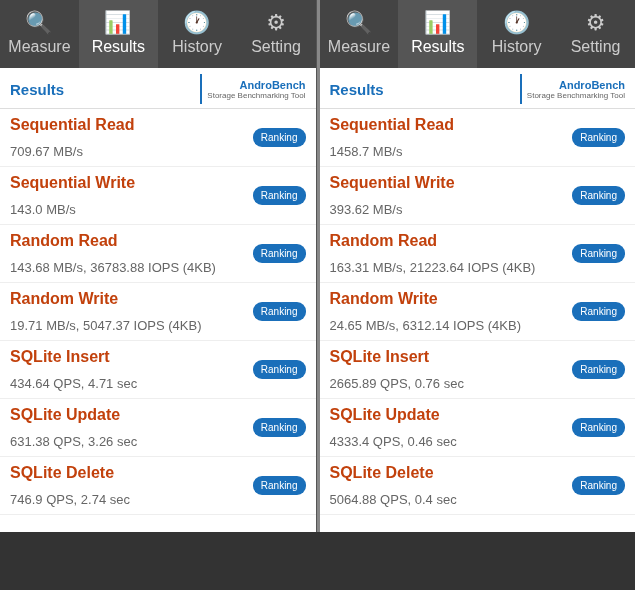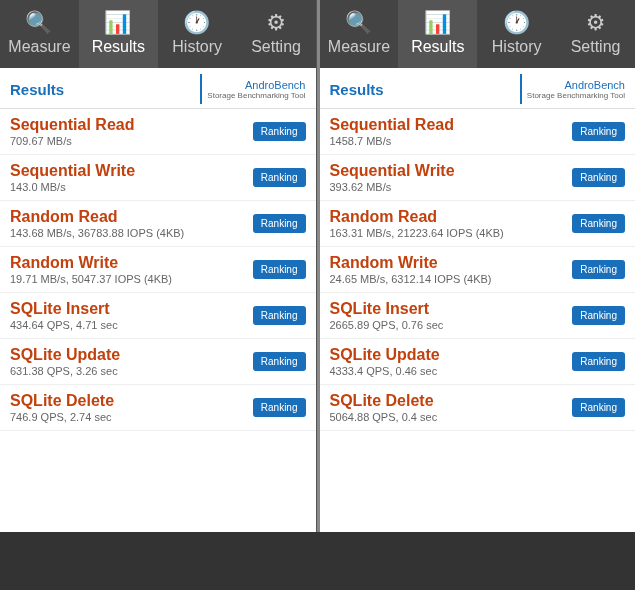--- a/index.html
+++ b/index.html
@@ -78,21 +78,21 @@
       flex-direction: column;
       align-items: flex-end;
     }
     .andro-brand-top {
       font-size: 11px;
       font-weight: bold;
       color: #333;
     }
     .andro-brand-top span {
       color: #1a6fba;
-      font-weight: normal;
+      font-weight: bold;
     }
     .andro-brand-sub {
       font-size: 8px;
       color: #666;
     }
     .andro-bar {
       width: 2px;
       height: 30px;
       background: #1a6fba;
       margin-right: 5px;
@@ -117,30 +117,30 @@
       border-bottom: 1px solid #eee;
     }
 
     .result-info {}
     .result-name {
       font-size: 16px;
       font-weight: bold;
       color: #c2410c;
     }
     .result-sub {
-      font-size: 11px;
+      font-size: 13px;
       color: #666;
-      margin-top: 1px;
+      margin-top: 10px;
     }
 
     .ranking-btn {
       background: #1a6fba;
       color: #fff;
       border: none;
-      border-radius: 3px;
+      border-radius: 9px;
       padding: 4px 8px;
       font-size: 10px;
       cursor: pointer;
       white-space: nowrap;
       flex-shrink: 0;
     }
 
     
     .bottom-label {
       display: flex;

